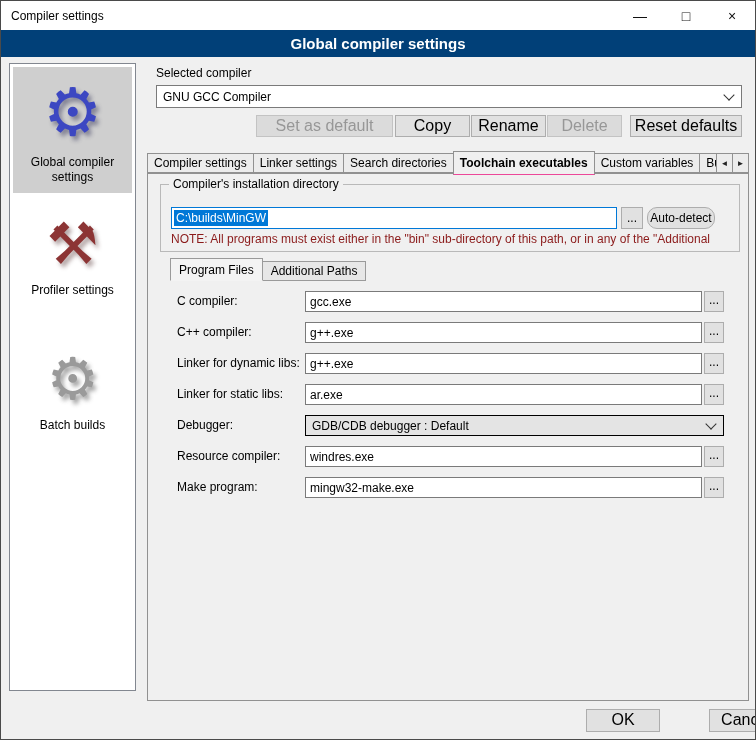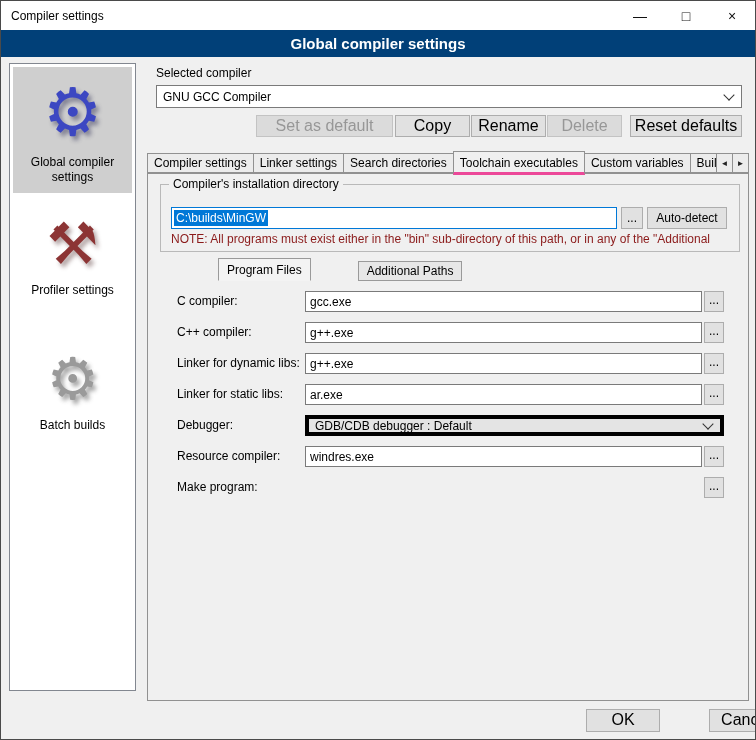--- a/index.html
+++ b/index.html
@@ -37,48 +37,48 @@
   .btn.disabled{color:#979797;background:#dbdbdb;border-color:#c3c3c3;}
   .btn-setdefault{left:255px;top:114px;width:137px;}
   .btn-copy{left:394px;top:114px;width:75px;}
   .btn-rename{left:470px;top:114px;width:75px;}
   .btn-delete{left:546px;top:114px;width:75px;}
   .btn-reset{left:629px;top:114px;width:112px;}
 
   
   .tabbar{position:absolute;left:146px;top:150px;width:602px;height:22px;display:flex;align-items:flex-end;z-index:3;}
   .tab{height:20px;line-height:19px;padding:0 6px;background:#ececec;border:1px solid #919191;margin-right:-1px;white-space:nowrap;box-sizing:border-box;cursor:default;}
-  .tab.active{height:24px;line-height:23px;background:#f0f0f0;border-bottom:3px solid #ec4899;position:relative;z-index:4;margin-bottom:-2px;}
+  .tab.active{height:24px;line-height:23px;background:#f0f0f0;border-bottom:1px solid #ec4899;position:relative;z-index:4;margin-bottom:-2px;font-weight:bold;}
   .tab.clipped{width:36px;overflow:hidden;padding-right:0;}
   .tab-arrows{margin-left:auto;display:flex;}
   .arrow-btn{width:17px;height:20px;border:1px solid #919191;background:#ececec;display:flex;align-items:center;justify-content:center;font-size:8px;color:#222;margin-left:-1px;box-sizing:border-box;cursor:default;}
 
   
   .panel{position:absolute;left:146px;top:172px;width:602px;height:528px;border:1px solid #919191;background:#f0f0f0;box-sizing:border-box;z-index:2;}
 
   
   .groupbox{position:absolute;left:12px;top:10px;width:578px;height:66px;border:1px solid #b9b9b9;}
   .legend{position:absolute;left:8px;top:-8px;background:#f0f0f0;padding:0 4px;}
   .dir-input{position:absolute;left:10px;top:22px;width:446px;height:22px;background:#fff;border:1px solid var(--selection-bg,#0078d7);box-sizing:border-box;display:flex;align-items:center;padding-left:2px;cursor:text;}
   .dir-input .sel{background:var(--selection-bg,#0078d7);color:#fff;padding:1px 2px;white-space:pre;}
   .gb-btn{position:absolute;height:22px;background:#e1e1e1;border:1px solid #adadad;box-sizing:border-box;text-align:center;line-height:20px;cursor:default;}
   .btn-dir-browse{left:460px;top:22px;width:22px;}
-  .btn-autodetect{left:486px;top:22px;width:80px;}
+  .btn-autodetect{left:486px;top:22px;width:68px;border-radius:10px;}
   .note{position:absolute;left:10px;top:47px;width:586px;white-space:nowrap;overflow:hidden;color:var(--note-color,#8b1a1a);font-size:12px;}
 
   
   .subtabbar{position:absolute;left:22px;top:84px;height:23px;display:flex;align-items:flex-end;z-index:2;}
-  .subtab{height:20px;line-height:19px;padding:0 8px;background:#e7e7e7;border:1px solid #9a9a9a;margin-right:-1px;box-sizing:border-box;cursor:default;margin-left:48px;}
+  .subtab{height:20px;line-height:19px;padding:0 8px;background:#e7e7e7;border:1px solid #9a9a9a;margin-right:-1px;box-sizing:border-box;cursor:default;}
   .subtab.active{height:23px;line-height:22px;background:#f3f3f3;border-bottom:1px solid #f3f3f3;position:relative;z-index:3;}
 
   
   .frow-label{position:absolute;left:29px;line-height:21px;}
   .finput{position:absolute;left:157px;width:397px;height:21px;border:1px solid #7a7a7a;box-sizing:border-box;padding:0 4px;font-size:12px;font-family:"Liberation Sans","DejaVu Sans",sans-serif;background:#fff;}
   .fbrowse{position:absolute;left:556px;width:20px;height:21px;background:#e1e1e1;border:1px solid #adadad;box-sizing:border-box;text-align:center;line-height:17px;cursor:default;}
-  .fcombo{position:absolute;left:157px;width:419px;height:21px;background:#e4e4e4;border:4px solid #000000;}
+  .fcombo{position:absolute;left:157px;width:419px;height:21px;background:#e4e4e4;border:1px solid #000000;}
   .r0{top:117px;} .r1{top:148px;} .r2{top:179px;} .r3{top:210px;} .r4{top:241px;} .r5{top:272px;} .r6{top:303px;}
 
   
   .ok-btn{left:585px;top:708px;width:74px;height:23px;}
   .cancel-btn{left:708px;top:708px;width:74px;height:23px;}
 </style>
 </head>
 <body>
 
 <div class="window">
@@ -173,20 +173,21 @@
     <div class="combo fcombo r4">
       <span>GDB/CDB debugger : Default</span>
       <span class="chev"></span>
     </div>
 
     <span class="frow-label r5">Resource compiler:</span>
     <input class="finput r5" value="windres.exe" style="">
     <div class="fbrowse r5">...</div>
 
     <span class="frow-label r6">Make program:</span>
+    <input class="finput r6" value="mingw32-make.exe" style="">
     <div class="fbrowse r6">...</div>
 
   </div>
 
   <div class="btn ok-btn">OK</div>
   <div class="btn cancel-btn">Cancel</div>
 
 </div>
 
 </body></html>

